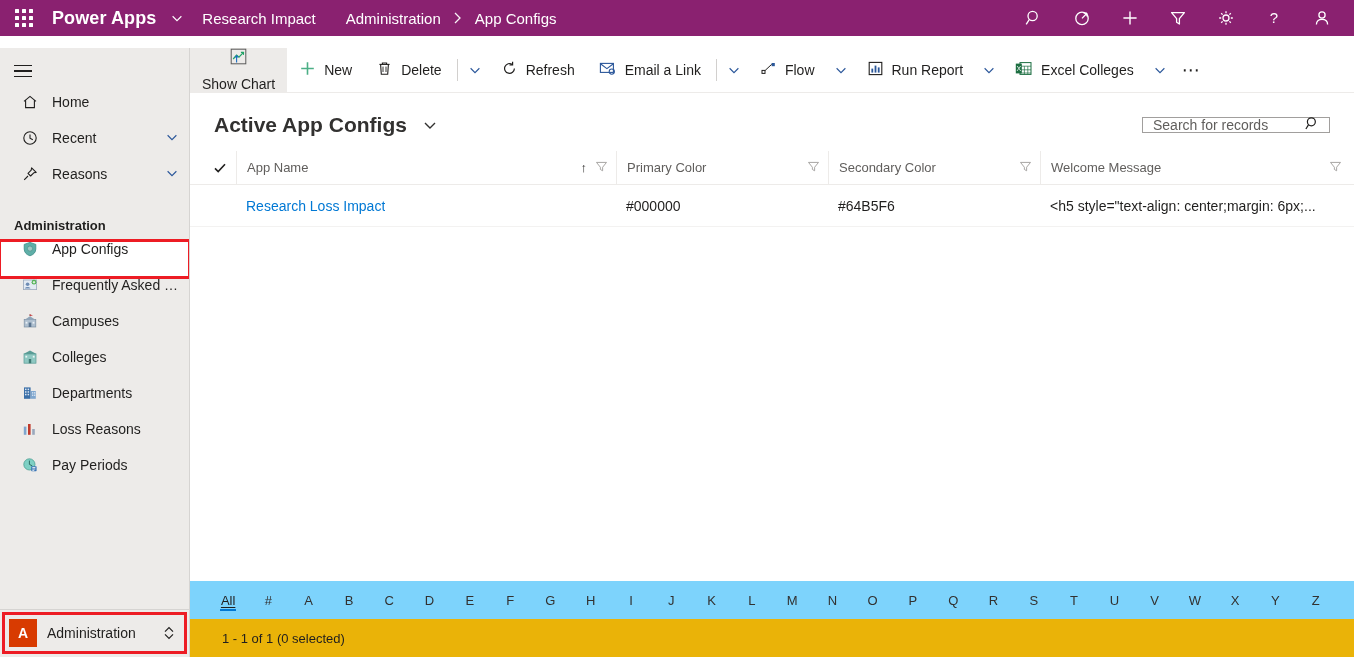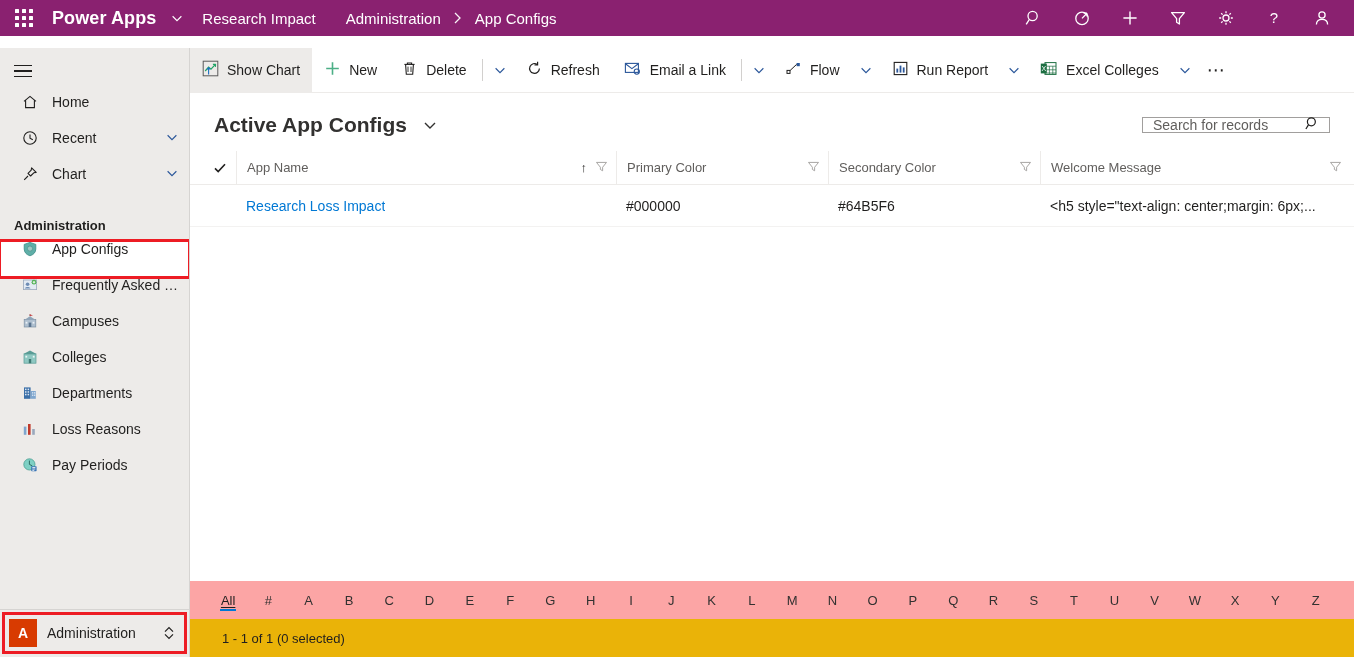--- a/index.html
+++ b/index.html
@@ -130,21 +130,21 @@
     height: 45px; display: flex; align-items: stretch;
     border-bottom: 1px solid #edebe9;
     background: #ffffff;
     flex: 0 0 45px;
   }
   .cmd {
     display: flex; align-items: center; gap: 8px;
     padding: 0 12px; font-size: 14px; color: #201f1e;
     cursor: pointer; white-space: nowrap;
   }
-  .cmd.active { background: #EDEBE9; }
+  .cmd.active { background: #EDEBE9; flex-direction: column; }
   .cmd-caret {
     display: flex; align-items: center; justify-content: center;
     width: 28px; cursor: pointer; color:#2b579a;
   }
   .cmd-sep { width:1px; background:#d2d0ce; margin: 11px 3px; }
   .cmd-overflow {
     display:flex; align-items:center; justify-content:center;
     width: 36px; cursor:pointer; letter-spacing:2px; font-size:18px; color:#201f1e;
   }
 
@@ -207,21 +207,21 @@
     padding-left: 14px; font-size: 14px; color: #201f1e;
     cursor: pointer;
   }
   .dcell { display: flex; align-items: center; height: 42px; padding-left: 10px; overflow: hidden; }
   .dcell .txt { white-space: nowrap; overflow: hidden; text-overflow: ellipsis; }
   .link { color: #0078D4; cursor: pointer; }
   .grid-body { flex: 1 1 auto; overflow: hidden; }
 
   
   .alpha {
-    height: 38px; background: #fca5a5;
+    height: 38px; background: #7dd3fc;
     display: flex; align-items: center;
     padding: 0 18px; flex: 0 0 38px;
   }
   .alpha-item {
     flex: 1 1 0; text-align: center; font-size: 13px;
     color: #323130; cursor: pointer; position: relative;
     height: 38px; display:flex; align-items:center; justify-content:center;
   }
   .alpha-item.active { color: #201f1e; }
   .alpha-item.active::after {
@@ -353,21 +353,21 @@
       </span>
     </div>
 
     <div class="nav-item">
       <span class="nav-icon">
         <svg width="16" height="16" viewBox="0 0 16 16">
             <path d="M9.6 1.8 L14.2 6.4 L11.8 6.8 L8.6 10 L6 7.4 L9.2 4.2 Z" fill="none" stroke="#201f1e" stroke-width="1.1" stroke-linejoin="round"></path>
             <path d="M6 10 L2.2 13.8" stroke="#201f1e" stroke-width="1.1"></path>
           </svg>
       </span>
-      <span class="nav-label">Chart</span>
+      <span class="nav-label">Reasons</span>
       <span class="nav-chev">
         <svg width="14" height="14" viewBox="0 0 16 16">
             <path d="M3 6 L8 11 L13 6" fill="none" stroke="#2b579a" stroke-width="1.3"></path>
           </svg>
       </span>
     </div>
 
     <div class="nav-group-title">Administration</div>
 
     <div class="nav-item redbox">

